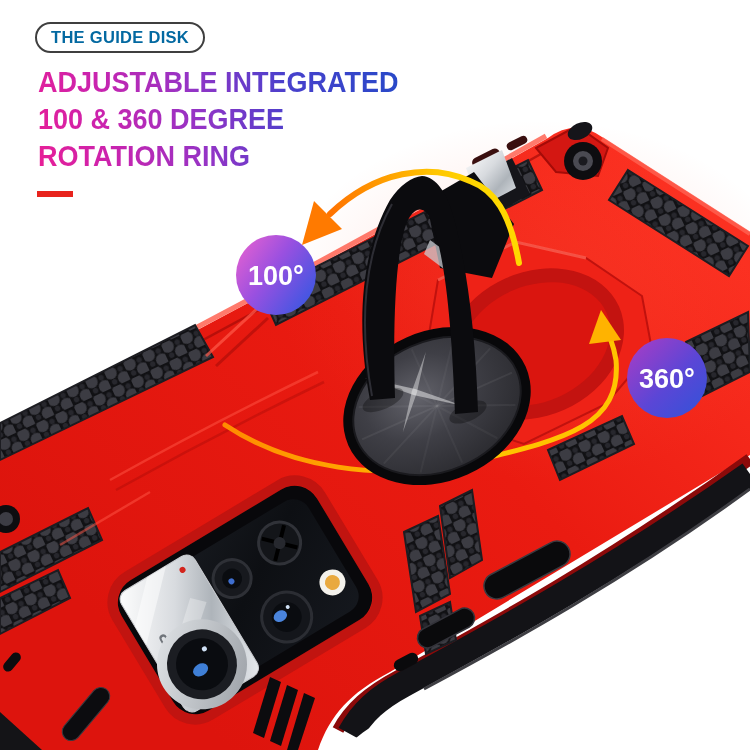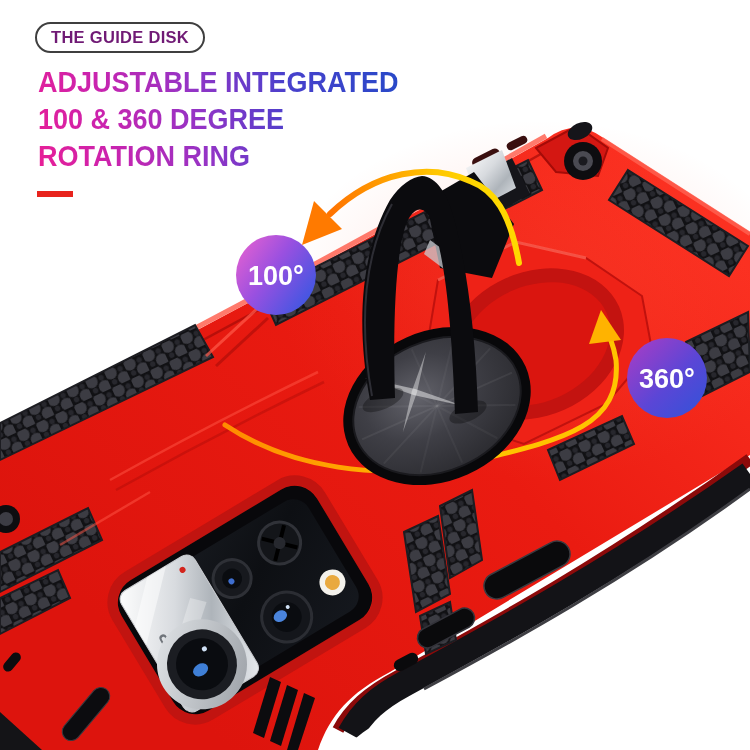--- a/index.html
+++ b/index.html
@@ -1,18 +1,18 @@
 <!DOCTYPE html>
 <html><head>
 <meta charset="utf-8">
 <style>
   html,body{margin:0;padding:0;width:750px;height:750px;background:#fff;overflow:hidden;font-family:"Liberation Sans",sans-serif;}
   .stage{position:relative;width:750px;height:750px;}
   .stage > svg{position:absolute;left:0;top:0;}
-  .pill{position:absolute;left:35px;top:22px;border:2px solid #3f3f3f;border-radius:16px;padding:4px 14px;font-size:16.5px;font-weight:bold;color:#701a75;letter-spacing:.3px;background:#fff;}
+  .pill{position:absolute;left:35px;top:22px;border:2px solid #3f3f3f;border-radius:16px;padding:4px 14px;font-size:16.5px;font-weight:bold;color:#0369a1;letter-spacing:.3px;background:#fff;}
   .headline{position:absolute;left:38px;top:64px;font-size:30px;line-height:1.23;font-weight:bold;transform:scaleX(.9);transform-origin:0 0;background:linear-gradient(75deg,#e81f96 0%,#cb23ae 20%,#9434c6 45%,#4840cc 70%,#2749c8 100%);-webkit-background-clip:text;background-clip:text;color:transparent;-webkit-text-fill-color:transparent;}
   .dash{position:absolute;left:37px;top:191px;width:36px;height:6px;background:#e8231d;}
   text{font-family:"Liberation Sans",sans-serif;}
 </style>
 </head>
 <body>
 
 <div class="stage">
 <svg width="750" height="750" viewBox="0 0 750 750">
 <defs>

